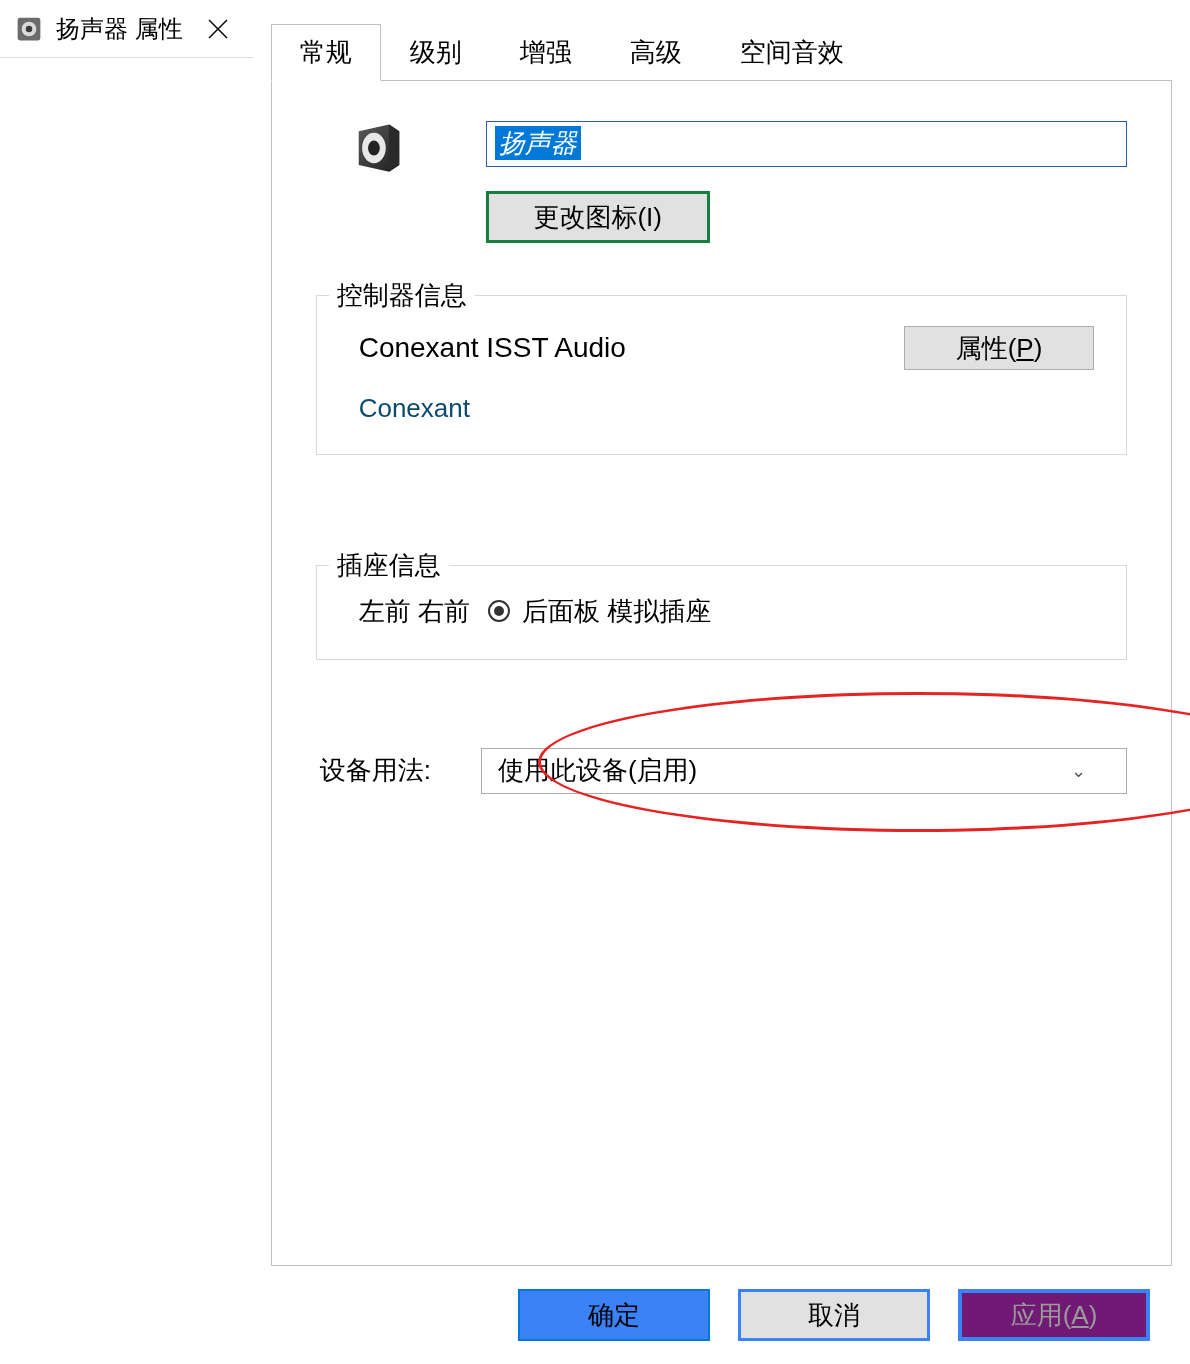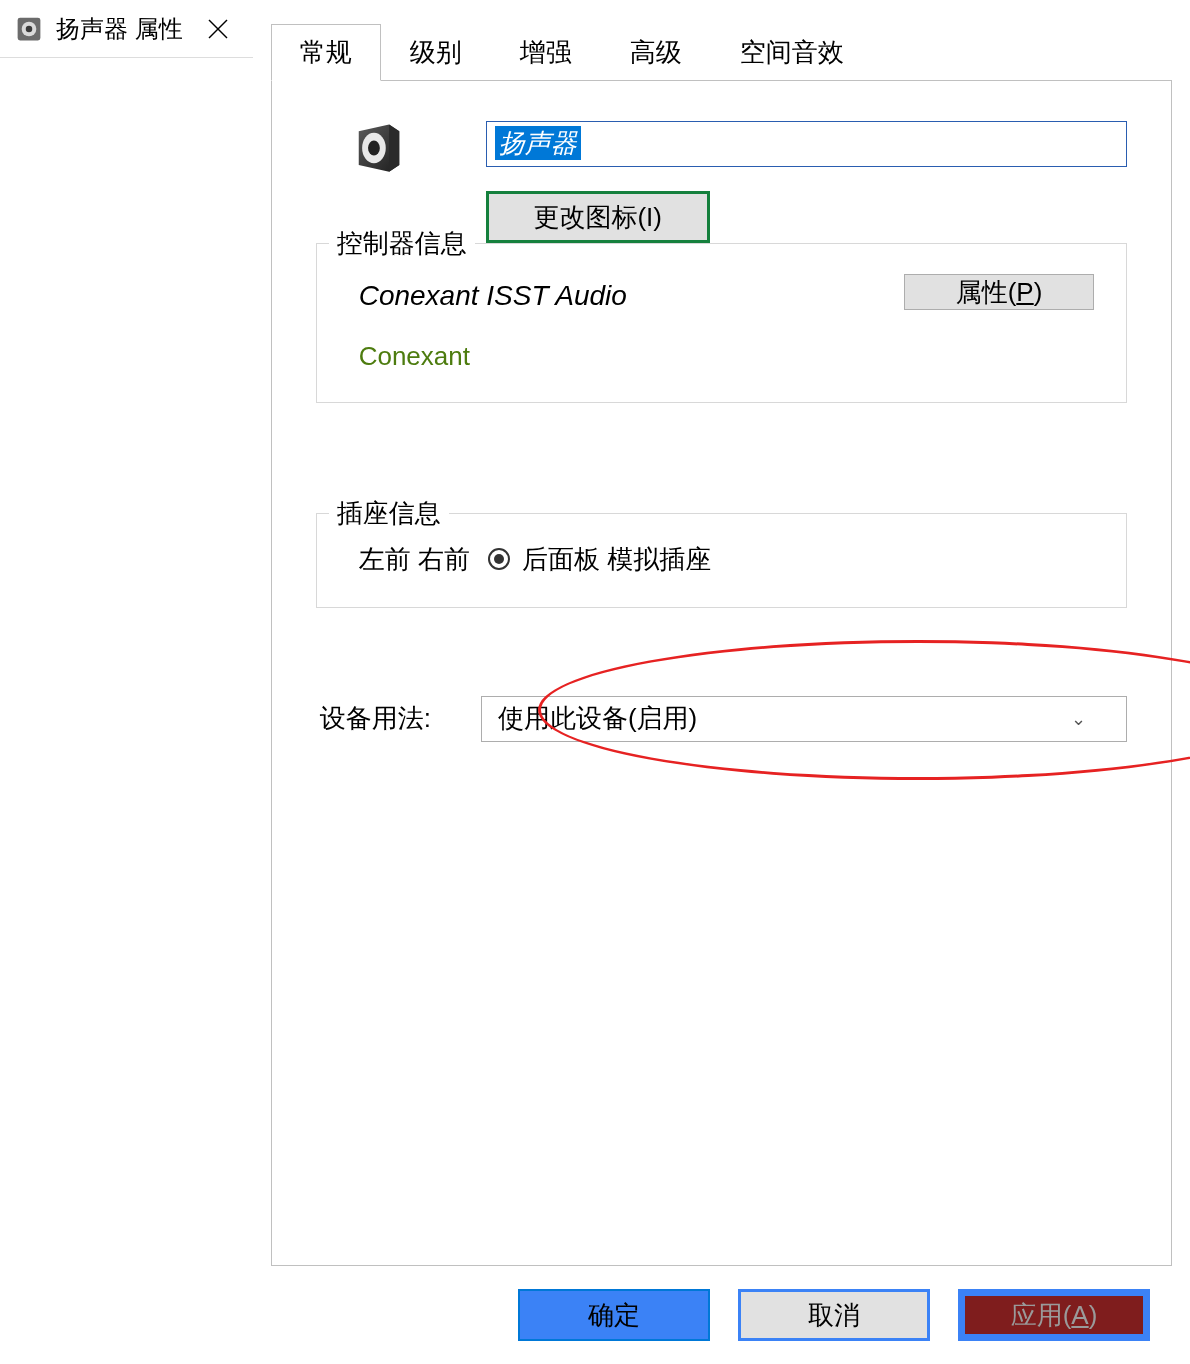--- a/index.html
+++ b/index.html
@@ -22,46 +22,46 @@
     .tab-panel { border: 1px solid #c0c0c0; flex: 1; padding: 40px 44px 30px 44px; position: relative; }
     
     .device-row { display: flex; align-items: flex-start; gap: 80px; }
     .device-icon-wrap { width: 90px; padding-left: 36px; }
     .device-icon { width: 70px; height: 70px; }
     .device-right { flex: 1; }
     .device-name-input { width: 100%; height: 46px; border: 1px solid #2a5db0; font-size: 26px; padding: 4px 8px; font-style: italic; }
     .device-name-input .selected { background: #0078d7; color: #fff; padding: 2px 4px; }
     .change-icon-btn { margin-top: 24px; width: 224px; height: 52px; font-size: 26px; background: #e1e1e1; border: 3px solid #15803d; cursor: pointer; }
     
-    .fieldset { position: relative; border: 1px solid #d8d8d8; padding: 30px 32px 30px 42px; }
+    .fieldset { margin-top: 52px; position: relative; border: 1px solid #d8d8d8; padding: 30px 32px 30px 42px; }
     .fieldset-legend { position: absolute; top: -18px; left: 12px; background: #fff; padding: 0 8px; font-size: 26px; }
     
     .controller-row { display: flex; justify-content: space-between; align-items: flex-start; }
-    .controller-text { font-size: 28px; line-height: 1.6; font-style: italic; }
-    .controller-manufacturer { color: #4d7c0f; font-size: 26px; margin-top: 22px; }
-    .properties-btn { width: 190px; height: 36px; font-size: 26px; background: #e1e1e1; border: 1px solid #adadad; cursor: pointer; }
+    .controller-text { font-size: 28px; line-height: 1.6; }
+    .controller-manufacturer { color: #0c4a6e; font-size: 26px; margin-top: 22px; }
+    .properties-btn { width: 190px; height: 44px; font-size: 26px; background: #e1e1e1; border: 1px solid #adadad; cursor: pointer; }
     
     .jack-fieldset { margin-top: 110px; padding: 28px 32px 30px 42px; }
     .jack-row { display: flex; align-items: center; gap: 18px; font-size: 26px; }
     .radio-wrap { display: inline-flex; align-items: center; gap: 12px; }
     .radio-dot { width: 22px; height: 22px; border: 2px solid #333; border-radius: 50%; display: inline-flex; align-items: center; justify-content: center; }
     .radio-dot.checked::after { content: ""; width: 10px; height: 10px; background: #333; border-radius: 50%; }
     
     .usage-row { margin-top: 88px; display: flex; align-items: center; gap: 50px; position: relative; }
     .usage-label { font-size: 26px; padding-left: 4px; }
     .usage-select-wrap { flex: 1; position: relative; }
     .usage-select { width: 100%; height: 46px; border: 1px solid #adadad; background: #fff; font-size: 26px; padding: 0 40px 0 16px; text-align: right; cursor: pointer; display: flex; align-items: center; justify-content: space-between; }
     .chev { font-size: 18px; color: #555; }
     
     .red-ellipse { position: absolute; border: 3px solid #e62222; border-radius: 50%; pointer-events: none; }
     
     .footer { height: 98px; display: flex; justify-content: flex-end; align-items: center; gap: 28px; padding: 0 22px; }
     .footer-btn { width: 192px; height: 52px; font-size: 26px; background: #e1e1e1; border: 3px solid #3b82f6; cursor: pointer; }
     .footer-btn.primary { border: 2px solid #0078d7; background: #3b82f6; }
-    .footer-btn.disabled { color: #9a9a9a; border: 7px solid #3b82f6; background: #7f1d1d; }
+    .footer-btn.disabled { color: #9a9a9a; border: 4px solid #3b82f6; background: #701a75; }
     .ak { text-decoration: underline; }
   </style>
 </head>
 <body>
 
 <div class="window">
 
   <div class="titlebar">
     <span class="title-icon">
       <svg viewBox="0 0 32 32">

